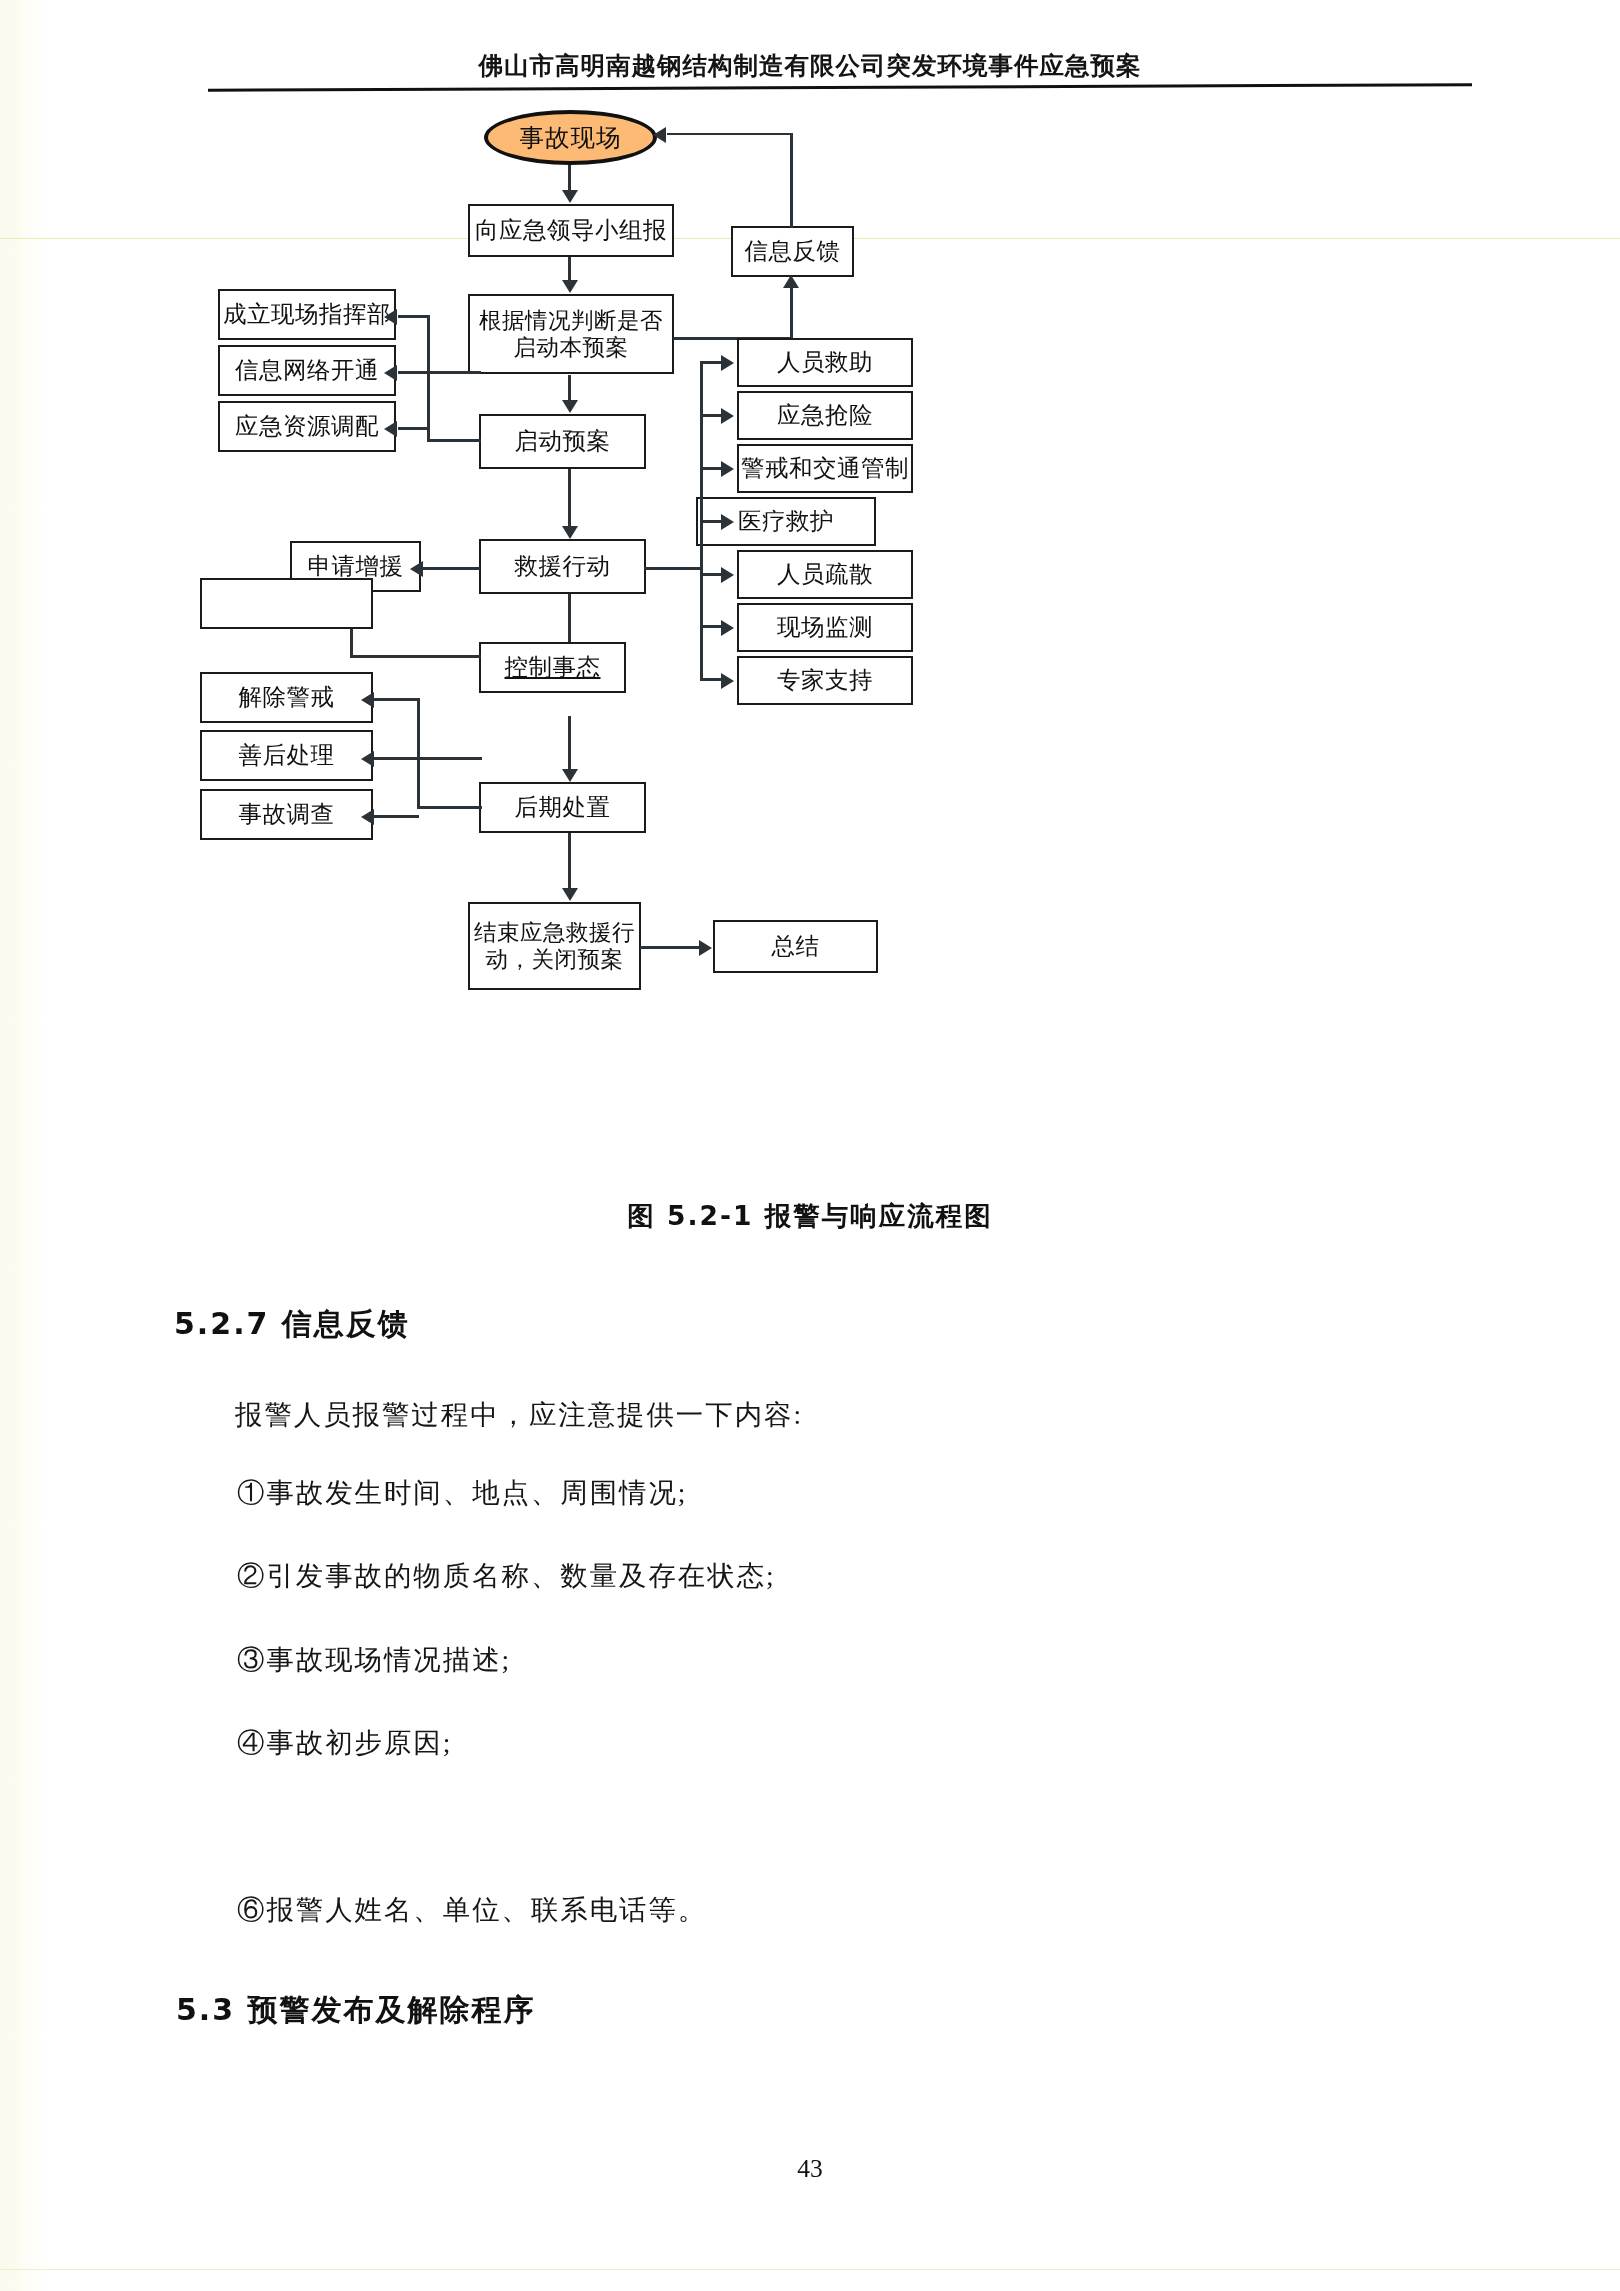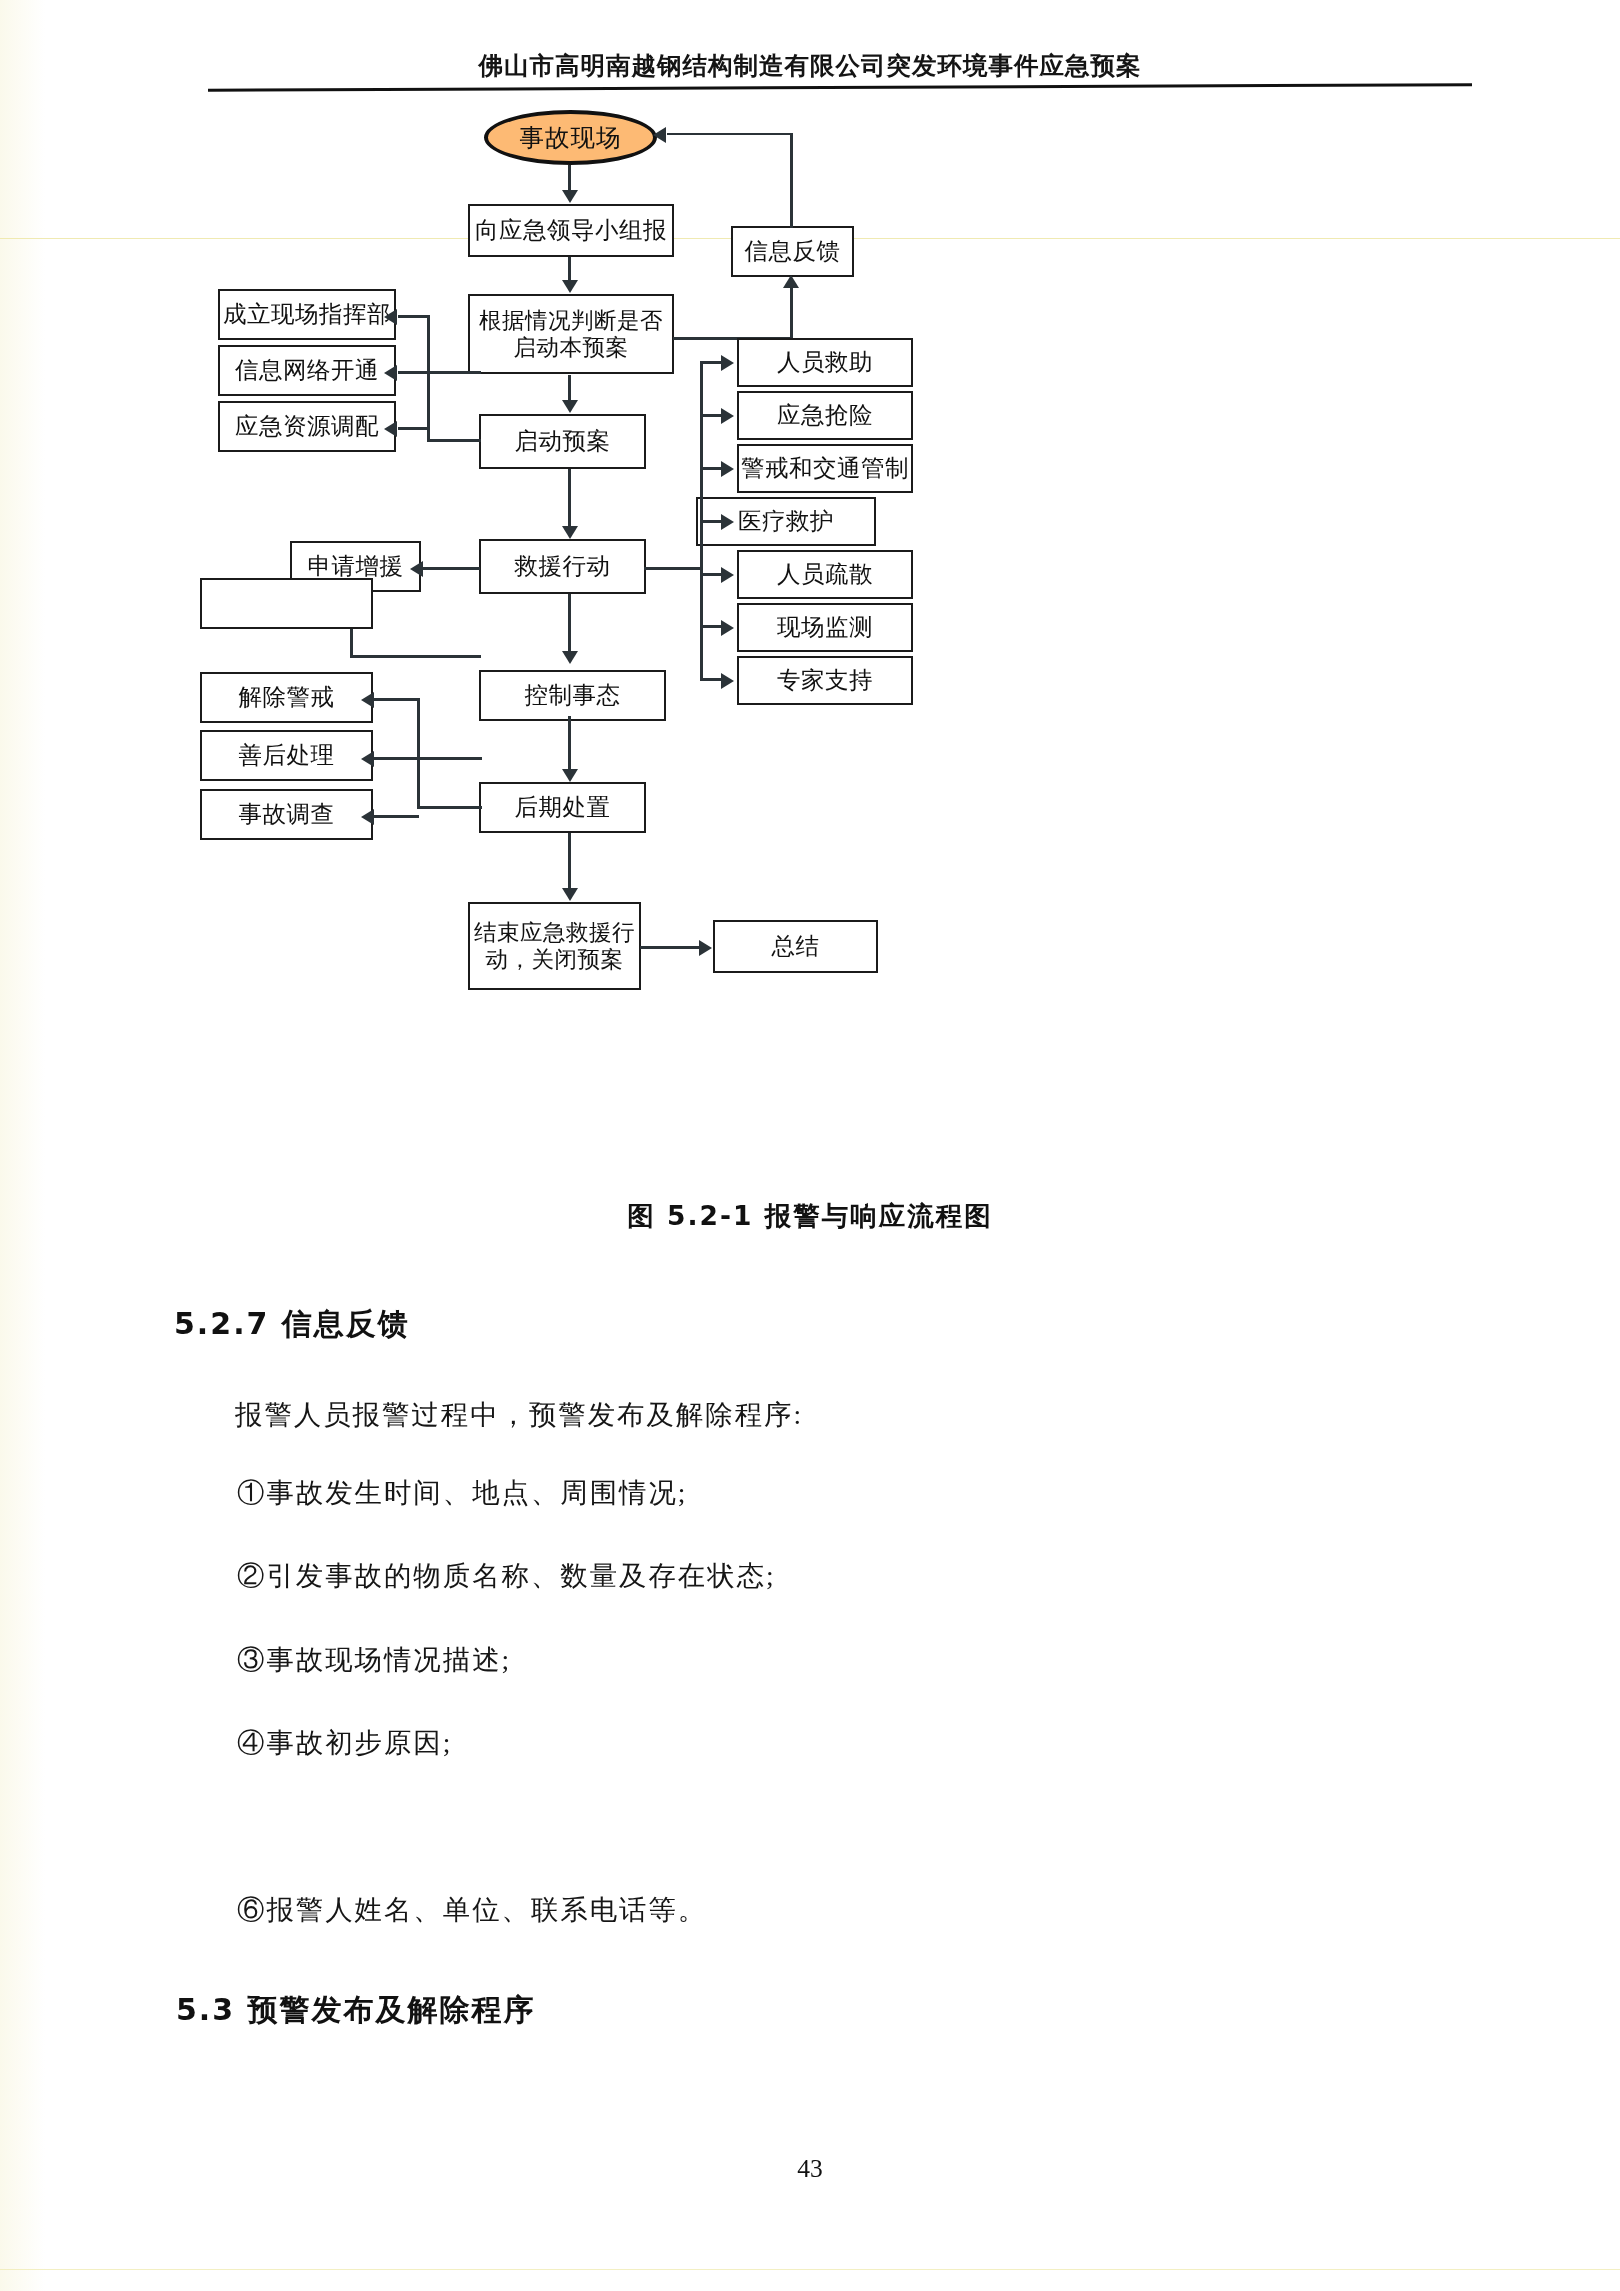--- a/index.html
+++ b/index.html
@@ -247,21 +247,21 @@
 
     <div class="node" style="left:290px; top:435px; width:131px; height:51px;">
       <span>申请增援</span>
     </div>
     <div class="conn h" style="left:423px; top:461px; width:57px;"></div>
     <div class="arrow left" style="left:410px; top:455px;"></div>
 
     <div class="conn v" style="left:568px; top:488px; height:61px;"></div>
     <div class="arrow down" style="left:562px; top:545px;"></div>
 
-    <div class="node" style="left:479px; top:564px; width:187px; height:51px;">
+    <div class="node" style="left:479px; top:536px; width:147px; height:51px;text-decoration:underline;">
       <span>控制事态</span>
     </div>
 
     <div class="conn h" style="left:350px; top:549px; width:131px;"></div>
     <div class="conn v" style="left:350px; top:500px; height:51px;"></div>
     <div class="arrow up" style="left:343px; top:486px;"></div>
 
     <div class="conn v" style="left:568px; top:610px; height:57px;"></div>
     <div class="arrow down" style="left:562px; top:663px;"></div>
 
@@ -344,21 +344,21 @@
     <div class="arrow right" style="left:721px; top:514px;"></div>
     <div class="conn h" style="left:700px; top:572px; width:23.5px;"></div>
     <div class="arrow right" style="left:721px; top:567px;"></div>
 
   </div>
 
   <div id="fig-caption">图 5.2-1  报警与响应流程图</div>
 
   <div class="heading" style="top:1304px;">5.2.7  信息反馈</div>
 
-  <div class="para" style="top:1397px;">报警人员报警过程中，预警发布及解除程序:</div>
+  <div class="para" style="top:1397px;">报警人员报警过程中，应注意提供一下内容:</div>
 
   <div class="para item" style="top:1475px;">①事故发生时间、地点、周围情况;</div>
   <div class="para item" style="top:1558px;">②引发事故的物质名称、数量及存在状态;</div>
   <div class="para item" style="top:1642px;">③事故现场情况描述;</div>
   <div class="para item" style="top:1725px;">④事故初步原因;</div>
   <div class="para item" style="top:1892px;">⑥报警人姓名、单位、联系电话等。</div>
 
   <div class="heading" style="top:1990px; left:165px;margin-left:11px;">5.3  预警发布及解除程序</div>
 
   <div id="page-number">43</div>

